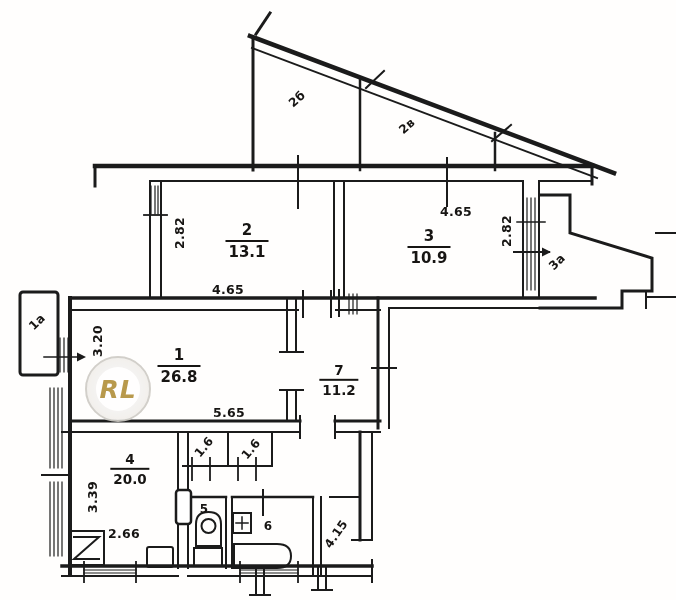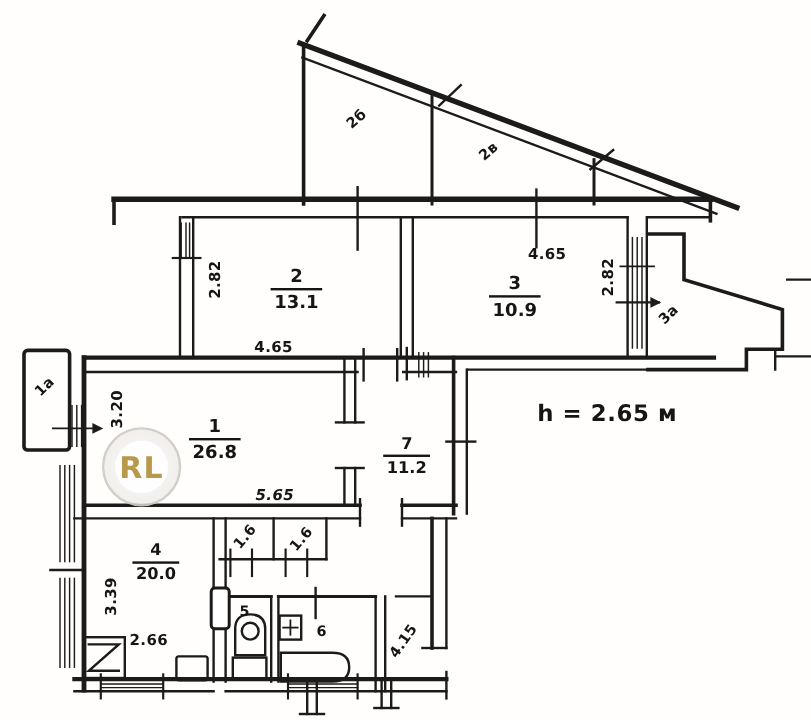--- a/index.html
+++ b/index.html
@@ -28,21 +28,21 @@
   .tinyroom{font-size:12px;}
   .annex{font-size:12px;}
   .hnote{font-size:19px;letter-spacing:0.5px;}
   .wm{
     position:absolute;left:118px;top:389px;width:62px;height:62px;
     transform:translate(-50%,-50%);border-radius:50%;
     border:2px solid #cfccc6;background:radial-gradient(circle,#ffffff 52%,#f4f2ee 100%);
     display:flex;align-items:center;justify-content:center;opacity:0.92;
     box-shadow:inset 0 0 0 9px rgba(210,205,195,0.25);
   }
-  .wm span{color:#b3913d;font-size:25px;font-weight:700;letter-spacing:1px;}
+  .wm span{color:#b3913d;font-size:25px;font-weight:700;letter-spacing:1px;font-style:italic;}
 </style>
 </head>
 <body>
 
 <div class="stage">
 
   <svg width="676" height="600" viewBox="0 0 676 600">
     <g stroke="#1b1b1b" fill="none" stroke-linecap="square">
 
       <g>
@@ -231,31 +231,30 @@
     <span class="area">20.0</span>
   </div>
   <div class="lbl tinyroom" style="left:204px;top:509px;">5</div>
   <div class="lbl tinyroom" style="left:268px;top:526px;">6</div>
 
   <div class="lbl dim rot90" style="left:179px;top:233px;">2.82</div>
   <div class="lbl dim" style="left:228px;top:289px;">4.65</div>
   <div class="lbl dim" style="left:456px;top:211px;">4.65</div>
   <div class="lbl dim rot90" style="left:506px;top:231px;">2.82</div>
   <div class="lbl dim rot90" style="left:97px;top:341px;">3.20</div>
-  <div class="lbl dim" style="left:229px;top:412px;font-style:italic;">5.65</div>
+  <div class="lbl dim" style="left:229px;top:412px;">5.65</div>
   <div class="lbl dim rot90" style="left:92px;top:497px;">3.39</div>
   <div class="lbl dim" style="left:124px;top:515px;margin-top:18px;">2.66</div>
 
   <div class="lbl annex rot45" style="left:37px;top:322px;">1а</div>
   <div class="lbl annex rot40" style="left:297px;top:99px;">2б</div>
   <div class="lbl annex rot40" style="left:407px;top:126px;">2в</div>
   <div class="lbl annex rot45" style="left:557px;top:262px;">3а</div>
   <div class="lbl annex rot50" style="left:204px;top:447px;">1.6</div>
   <div class="lbl annex rot50" style="left:251px;top:449px;">1.6</div>
   <div class="lbl annex rot55" style="left:336px;top:534px;">4.15</div>
 
-  <div class="lbl hnote" style="left:506px;top:345px;">h = 2.65 м</div>
 
   <div class="wm">
     <span>RL</span>
   </div>
 
 </div>
 
 </body></html>

